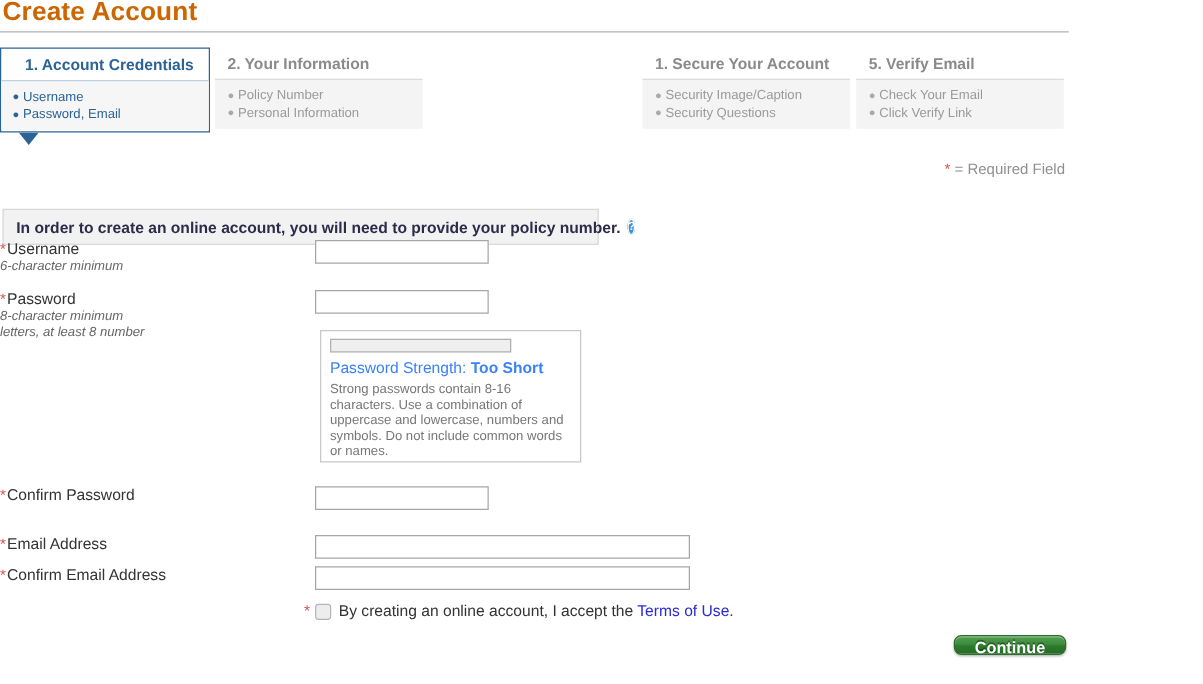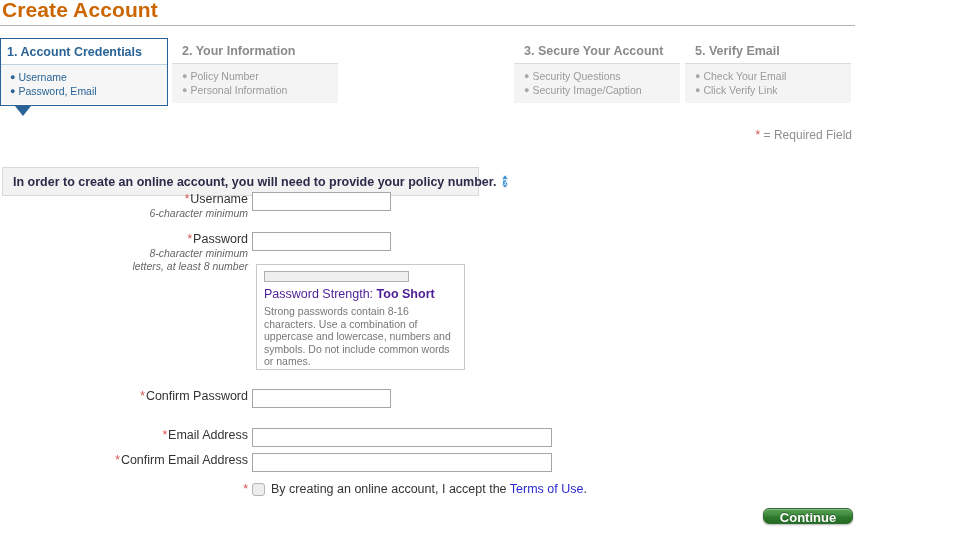--- a/index.html
+++ b/index.html
@@ -79,21 +79,21 @@
   }
 
   
   .step.active {
     border: 1px solid #2a6496;
     background: #ffffff;
     z-index: 3;
   }
   .step.active .step-title {
     color: #2a6496;
-    padding-left: 6px;
+    padding-left: 19px;
   }
   .step.active .step-body {
     background: #f6f6f6;
     border-top: 1px solid #bcd2e2;
     padding-left: 9px;
   }
   .step.active .step-sub {
     color: #2a6496;
   }
   .step.active .step-sub .bullet {
@@ -168,21 +168,20 @@
     top: 186px;
     width: 962px;
   }
   .row {
     position: absolute;
     display: flex;
     align-items: flex-start;
   }
   .label-col {
     width: 252px;
-    text-align: right;
     padding-right: 4px;
     box-sizing: border-box;
   }
   .lbl {
     font-size: 12.5px;
     color: #333333;
     line-height: 15px;
     white-space: nowrap;
   }
   .lbl .req-star { margin-right: 1px; }
@@ -227,21 +226,21 @@
     background: #efefef;
     margin: 0 0 4px 0;
   }
   .pw-meter-fill {
     height: 100%;
     width: 0%;
     background: #cc3333;
   }
   .pw-strength-line {
     font-size: 12.5px;
-    color: #4c1d95;
+    color: #3b82f6;
     line-height: 16px;
     white-space: nowrap;
   }
   .pw-strength-line b { font-weight: bold; }
   .pw-desc {
     font-size: 10.5px;
     color: #777777;
     line-height: 12.5px;
     margin-top: 3px;
     width: 196px;
@@ -323,24 +322,24 @@
   <div class="step" style="left:172px; width:166px;">
     <div class="step-title">2. Your Information</div>
     <div class="step-body">
       <div class="step-sub"><span class="bullet">●</span><span>Policy Number</span></div>
       <div class="step-sub"><span class="bullet">●</span><span>Personal Information</span></div>
     </div>
   </div>
 
 
   <div class="step" style="left:514px; width:166px;">
-    <div class="step-title">3. Secure Your Account</div>
+    <div class="step-title">1. Secure Your Account</div>
     <div class="step-body">
+      <div class="step-sub"><span class="bullet">●</span><span>Security Image/Caption</span></div>
       <div class="step-sub"><span class="bullet">●</span><span>Security Questions</span></div>
-      <div class="step-sub"><span class="bullet">●</span><span>Security Image/Caption</span></div>
     </div>
   </div>
 
   <div class="step" style="left:685px; width:166px;">
     <div class="step-title">5. Verify Email</div>
     <div class="step-body">
       <div class="step-sub"><span class="bullet">●</span><span>Check Your Email</span></div>
       <div class="step-sub"><span class="bullet">●</span><span>Click Verify Link</span></div>
     </div>
   </div>

